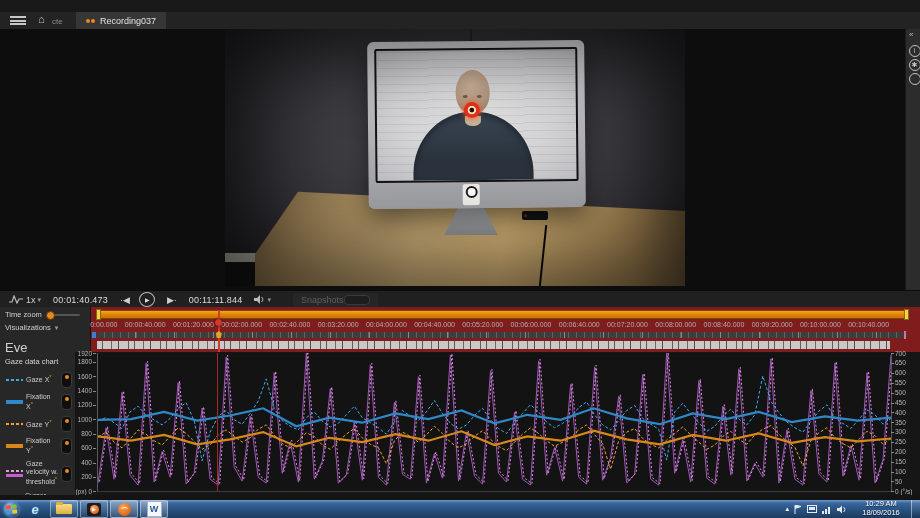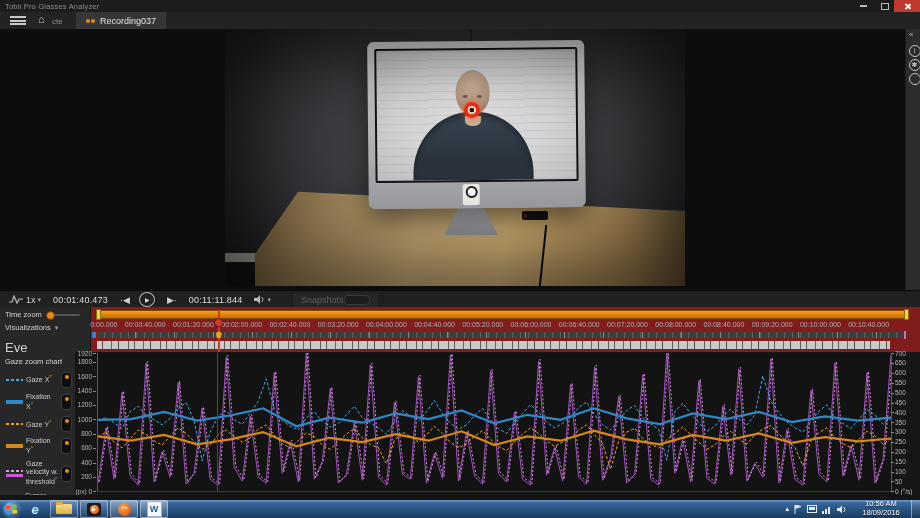--- a/index.html
+++ b/index.html
@@ -167,32 +167,20 @@
   .tray{margin-left:auto;display:flex;align-items:center;gap:5px;color:#fff;}
   .tray-up{font-size:7px;color:#fff;}
   .clock{width:52px;text-align:center;color:#fff;font-size:7.5px;line-height:1.15;margin:0 4px 0 8px;text-shadow:0 1px 1px rgba(0,0,0,.6);}
   .show-desktop{width:8px;height:18px;border-left:1px solid rgba(255,255,255,.45);background:linear-gradient(rgba(255,255,255,.15),rgba(0,0,0,.1));}
 </style>
 </head>
 <body>
 
 <div class="app">
 
-  <div class="titlebar">
-    <span class="title-text">Tobii Pro Glasses Analyzer</span>
-    <div class="winbtn btn-min">
-        <i class="glyph-min"></i>
-      </div>
-    <div class="winbtn btn-res">
-        <i class="glyph-res"></i>
-      </div>
-    <div class="winbtn btn-close">
-        <i class="glyph-x"></i>
-      </div>
-  </div>
 
   <div class="tabbar">
     <div class="hamburger">
         <i></i>
         <i></i>
         <i></i>
       </div>
     <span class="home">⌂</span>
     <span class="proj">cte</span>
     <div class="rec-tab">
@@ -305,21 +293,21 @@
       <div class="scrub-pink"></div>
       <div class="eye-strip"></div>
       <div class="tl-playhead" style="left: 128.134px;"></div>
       <div class="ph-pin" style="left: 128.134px;"></div>
       <div class="scrub-marker" style="left: 128.134px;"></div>
     </div>
   </div>
 
   <div class="chart-sec">
     <div class="chart-left">
-      <div class="gc-title">Gaze zoom chart</div>
+      <div class="gc-title">Gaze data chart</div>
       <div class="legend">
           <div class="lg-row">
             <span class="sw" style="height: 2px; background: repeating-linear-gradient(90deg, rgb(63, 169, 232) 0px, rgb(63, 169, 232) 3px, transparent 3px, transparent 5px);"></span>
             <span class="lg-lab">Gaze X<sup class="flag">*</sup></span>
             <span class="tgl"></span>
           </div>
           <div class="lg-row">
             <span class="sw" style="height: 4px; background: rgb(47, 137, 200);"></span>
             <span class="lg-lab">Fixation X<sup class="flag">*</sup></span>
             <span class="tgl"></span>
@@ -430,19 +418,19 @@
         <rect x="0" y="6" width="2" height="3" fill="#e8e8f0"></rect>
           <rect x="3" y="4" width="2" height="5" fill="#e8e8f0"></rect>
           <rect x="6" y="2" width="2" height="7" fill="#e8e8f0"></rect>
       </svg>
       <svg width="10" height="9" viewBox="0 0 10 9">
         <polygon points="0,3 2.5,3 5,0.5 5,8.5 2.5,6 0,6" fill="#e8e8f0"></polygon>
           <path d="M6.5,2 A3,3 0 0 1 6.5,7" fill="none" stroke="#e8e8f0" stroke-width="1"></path>
       </svg>
     </div>
     <div class="clock">
-      <div>10:56 AM</div>
+      <div>10:29 AM</div>
       <div>18/09/2016</div>
     </div>
     <div class="show-desktop"></div>
   </div>
 
 </div>
 
 </body></html>

